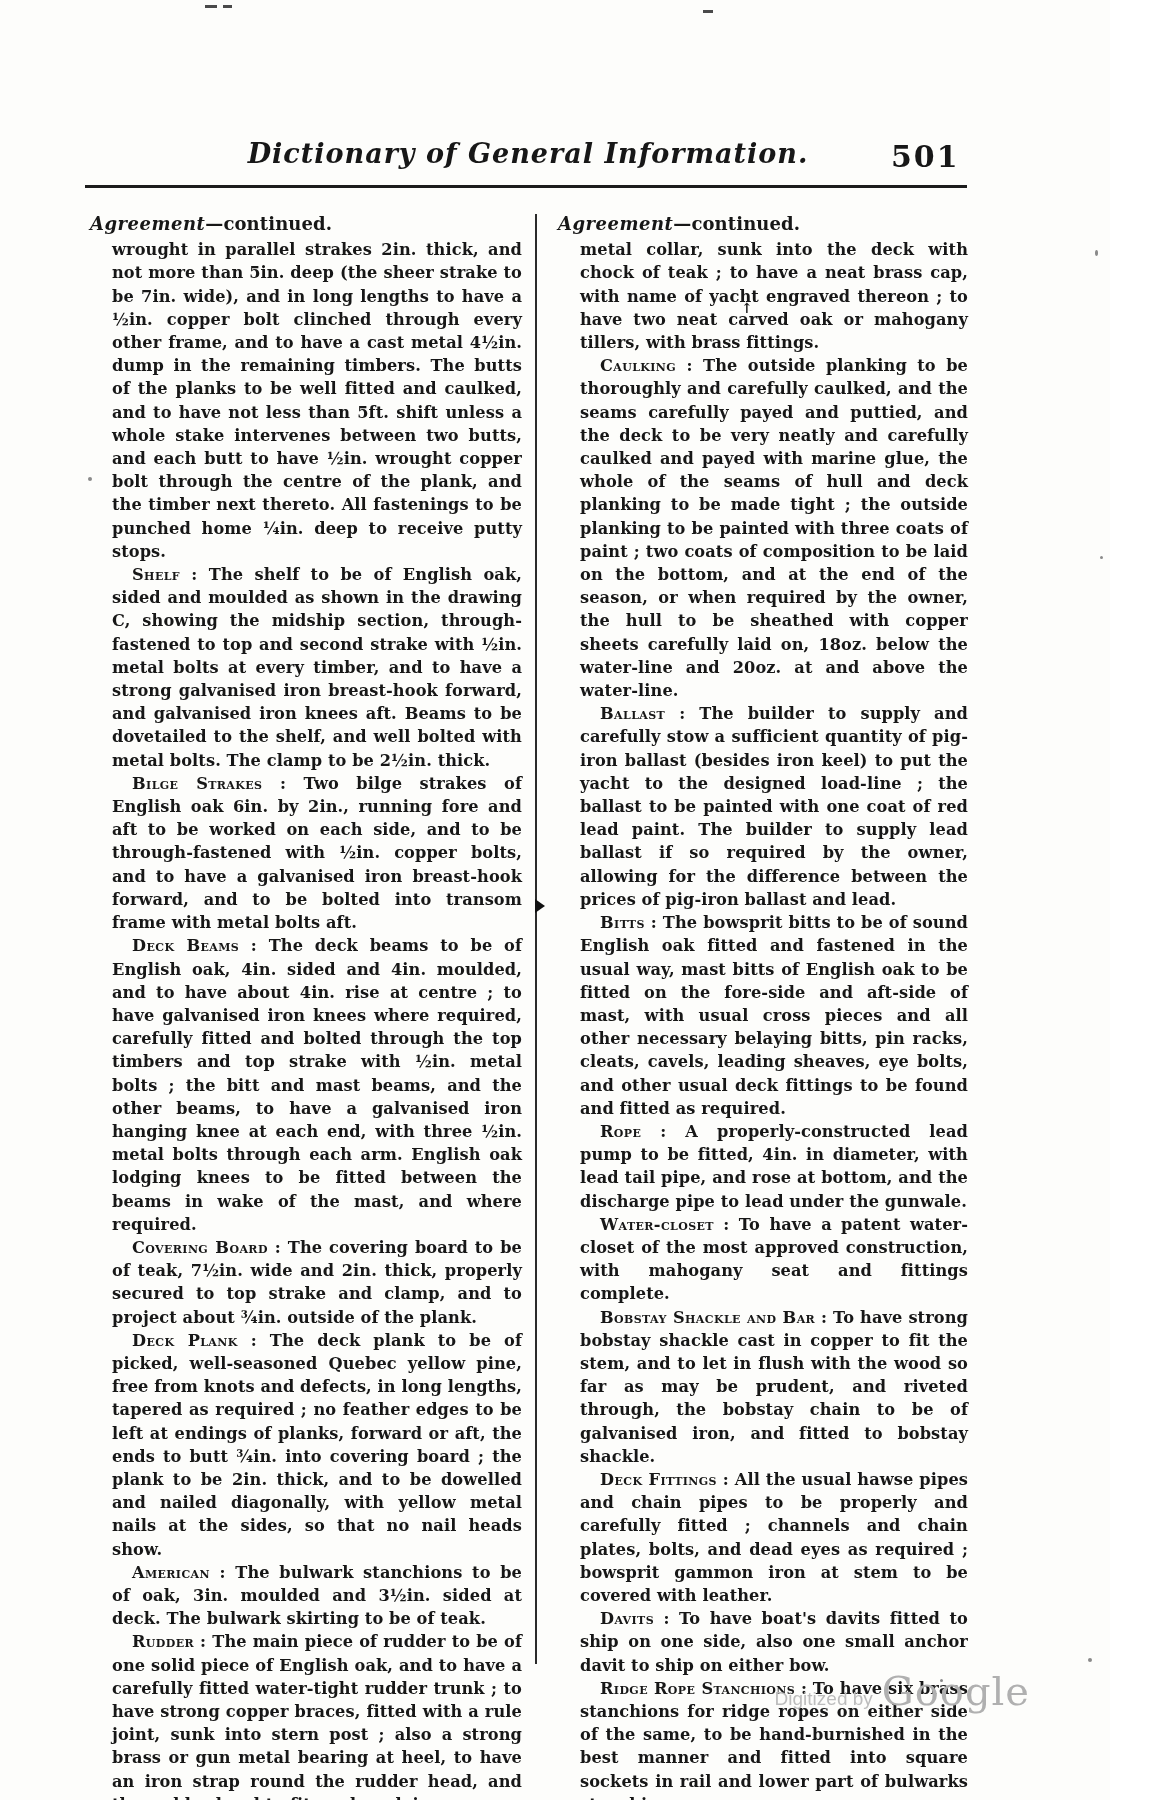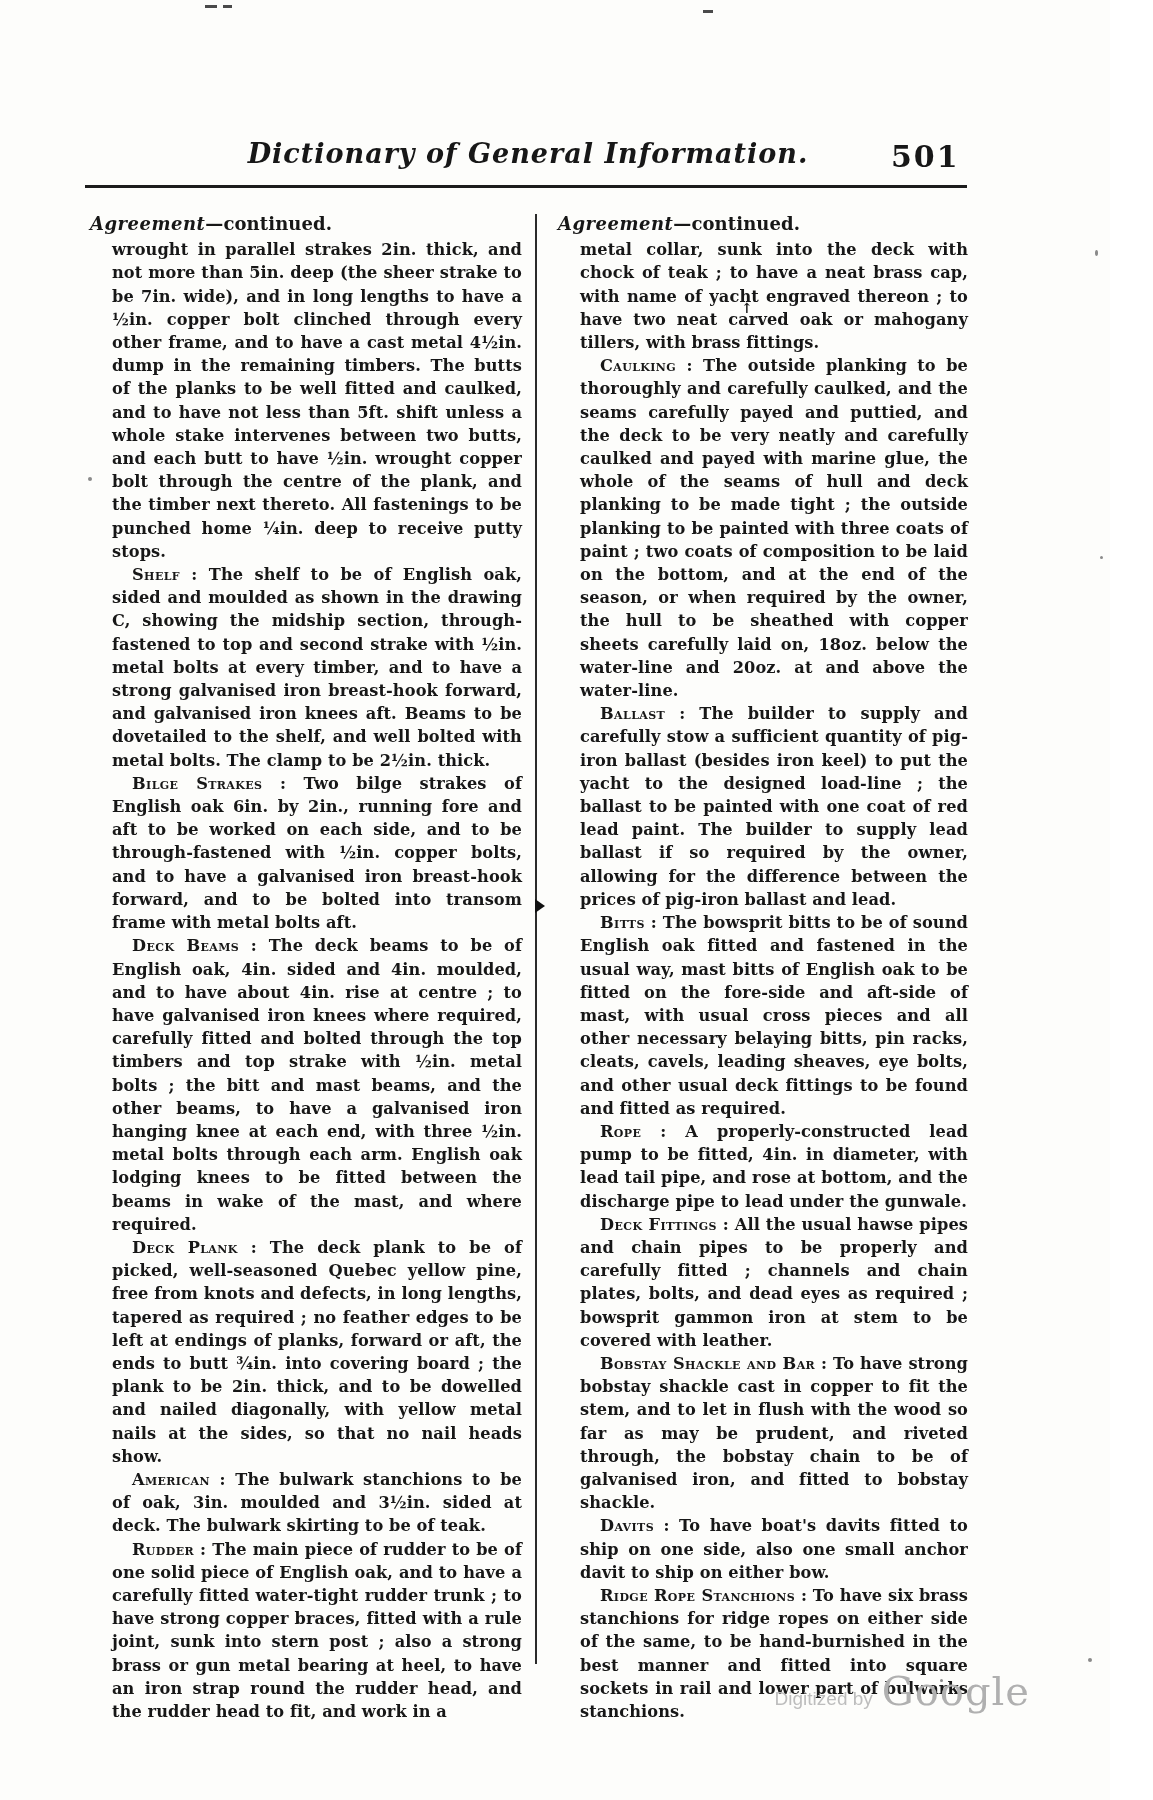--- a/index.html
+++ b/index.html
@@ -78,36 +78,38 @@
 
   <div class="col-divider"></div>
 
   <div class="column left">
     <p class="col-heading"><span class="agreement-word">Agreement</span><span>—continued.</span></p>
     <div class="col-body">
       <p class="spec cont"><span class="term"></span><span>wrought in parallel strakes 2in. thick, and not more than 5in. deep (the sheer strake to be 7in. wide), and in long lengths to have a ½in. copper bolt clinched through every other frame, and to have a cast metal 4½in. dump in the remaining timbers. The butts of the planks to be well fitted and caulked, and to have not less than 5ft. shift unless a whole stake intervenes between two butts, and each butt to have ½in. wrought copper bolt through the centre of the plank, and the timber next thereto. All fastenings to be punched home ¼in. deep to receive putty stops.</span></p>
       <p class="spec"><span class="term">Shelf</span><span> : The shelf to be of English oak, sided and moulded as shown in the drawing C, showing the midship section, through-fastened to top and second strake with ½in. metal bolts at every timber, and to have a strong galvanised iron breast-hook forward, and galvanised iron knees aft. Beams to be dovetailed to the shelf, and well bolted with metal bolts. The clamp to be 2½in. thick.</span></p>
       <p class="spec"><span class="term">Bilge Strakes</span><span> : Two bilge strakes of English oak 6in. by 2in., running fore and aft to be worked on each side, and to be through-fastened with ½in. copper bolts, and to have a galvanised iron breast-hook forward, and to be bolted into transom frame with metal bolts aft.</span></p>
       <p class="spec"><span class="term">Deck Beams</span><span> : The deck beams to be of English oak, 4in. sided and 4in. moulded, and to have about 4in. rise at centre ; to have galvanised iron knees where required, carefully fitted and bolted through the top timbers and top strake with ½in. metal bolts ; the bitt and mast beams, and the other beams, to have a galvanised iron hanging knee at each end, with three ½in. metal bolts through each arm. English oak lodging knees to be fitted between the beams in wake of the mast, and where required.</span></p>
+      <p class="spec"><span class="term">Covering Board</span><span> : The covering board to be of teak, 7½in. wide and 2in. thick, properly secured to top strake and clamp, and to project about ¾in. outside of the plank.</span></p>
       <p class="spec"><span class="term">Deck Plank</span><span> : The deck plank to be of picked, well-seasoned Quebec yellow pine, free from knots and defects, in long lengths, tapered as required ; no feather edges to be left at endings of planks, forward or aft, the ends to butt ¾in. into covering board ; the plank to be 2in. thick, and to be dowelled and nailed diagonally, with yellow metal nails at the sides, so that no nail heads show.</span></p>
       <p class="spec"><span class="term">American</span><span> : The bulwark stanchions to be of oak, 3in. moulded and 3½in. sided at deck. The bulwark skirting to be of teak.</span></p>
       <p class="spec"><span class="term">Rudder</span><span> : The main piece of rudder to be of one solid piece of English oak, and to have a carefully fitted water-tight rudder trunk ; to have strong copper braces, fitted with a rule joint, sunk into stern post ; also a strong brass or gun metal bearing at heel, to have an iron strap round the rudder head, and the rudder head to fit, and work in a</span></p>
     </div>
   </div>
 
   <div class="column right">
     <p class="col-heading"><span class="agreement-word">Agreement</span><span>—continued.</span></p>
     <div class="col-body">
       <p class="spec cont"><span class="term"></span><span>metal collar, sunk into the deck with chock of teak ; to have a neat brass cap, with name of yacht engraved thereon ; to have two neat carved oak or mahogany tillers, with brass fittings.</span></p>
       <p class="spec"><span class="term">Caulking</span><span> : The outside planking to be thoroughly and carefully caulked, and the seams carefully payed and puttied, and the deck to be very neatly and carefully caulked and payed with marine glue, the whole of the seams of hull and deck planking to be made tight ; the outside planking to be painted with three coats of paint ; two coats of composition to be laid on the bottom, and at the end of the season, or when required by the owner, the hull to be sheathed with copper sheets carefully laid on, 18oz. below the water-line and 20oz. at and above the water-line.</span></p>
       <p class="spec"><span class="term">Ballast</span><span> : The builder to supply and carefully stow a sufficient quantity of pig-iron ballast (besides iron keel) to put the yacht to the designed load-line ; the ballast to be painted with one coat of red lead paint. The builder to supply lead ballast if so required by the owner, allowing for the difference between the prices of pig-iron ballast and lead.</span></p>
       <p class="spec"><span class="term">Bitts</span><span> : The bowsprit bitts to be of sound English oak fitted and fastened in the usual way, mast bitts of English oak to be fitted on the fore-side and aft-side of mast, with usual cross pieces and all other necessary belaying bitts, pin racks, cleats, cavels, leading sheaves, eye bolts, and other usual deck fittings to be found and fitted as required.</span></p>
       <p class="spec"><span class="term">Rope</span><span> : A properly-constructed lead pump to be fitted, 4in. in diameter, with lead tail pipe, and rose at bottom, and the discharge pipe to lead under the gunwale.</span></p>
+      <p class="spec"><span class="term">Water-closet</span><span> : To have a patent water-closet of the most approved construction, with mahogany seat and fittings complete.</span></p>
+      <p class="spec"><span class="term">Bobstay Shackle and Bar</span><span> : To have strong bobstay shackle cast in copper to fit the stem, and to let in flush with the wood so far as may be prudent, and riveted through, the bobstay chain to be of galvanised iron, and fitted to bobstay shackle.</span></p>
       <p class="spec"><span class="term">Deck Fittings</span><span> : All the usual hawse pipes and chain pipes to be properly and carefully fitted ; channels and chain plates, bolts, and dead eyes as required ; bowsprit gammon iron at stem to be covered with leather.</span></p>
-      <p class="spec"><span class="term">Bobstay Shackle and Bar</span><span> : To have strong bobstay shackle cast in copper to fit the stem, and to let in flush with the wood so far as may be prudent, and riveted through, the bobstay chain to be of galvanised iron, and fitted to bobstay shackle.</span></p>
       <p class="spec"><span class="term">Davits</span><span> : To have boat's davits fitted to ship on one side, also one small anchor davit to ship on either bow.</span></p>
       <p class="spec"><span class="term">Ridge Rope Stanchions</span><span> : To have six brass stanchions for ridge ropes on either side of the same, to be hand-burnished in the best manner and fitted into square sockets in rail and lower part of bulwarks stanchions.</span></p>
 
     </div>
   </div>
 
   <div class="artifact dash dash-a"></div>
   <div class="artifact dash dash-b"></div>
   <div class="artifact dash dash-c"></div>
   <div class="artifact speck speck-a"></div>

